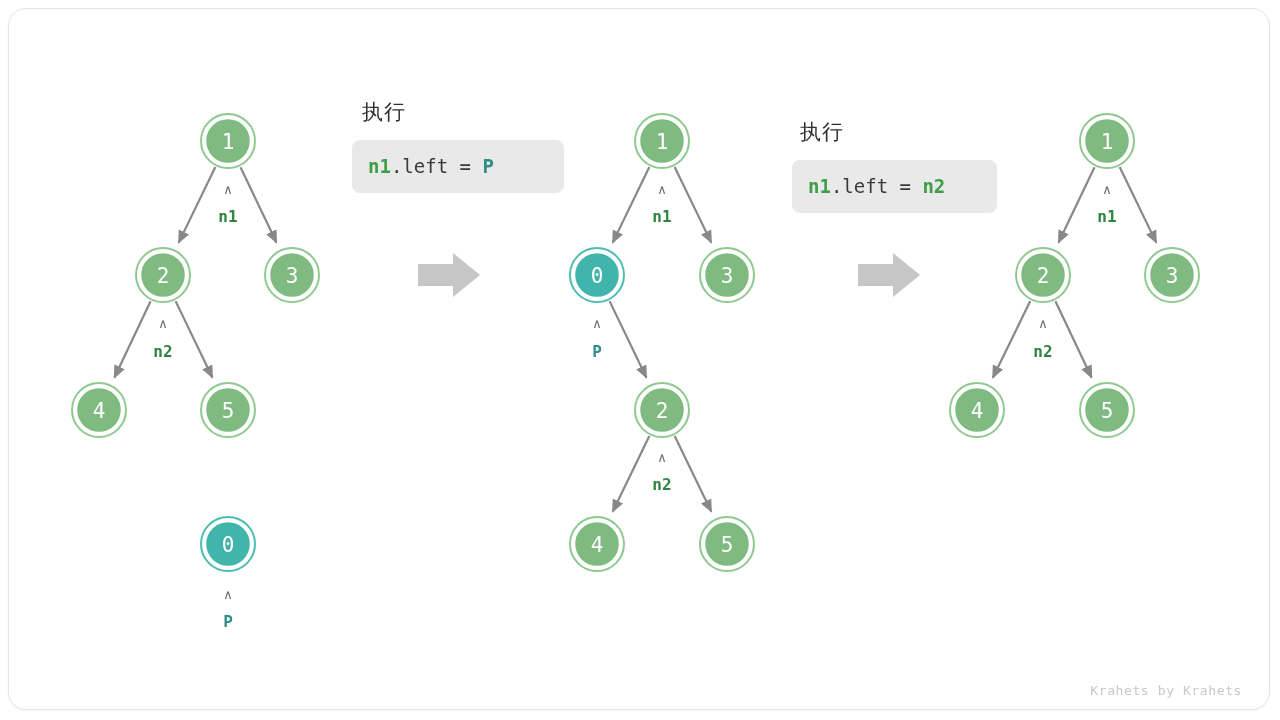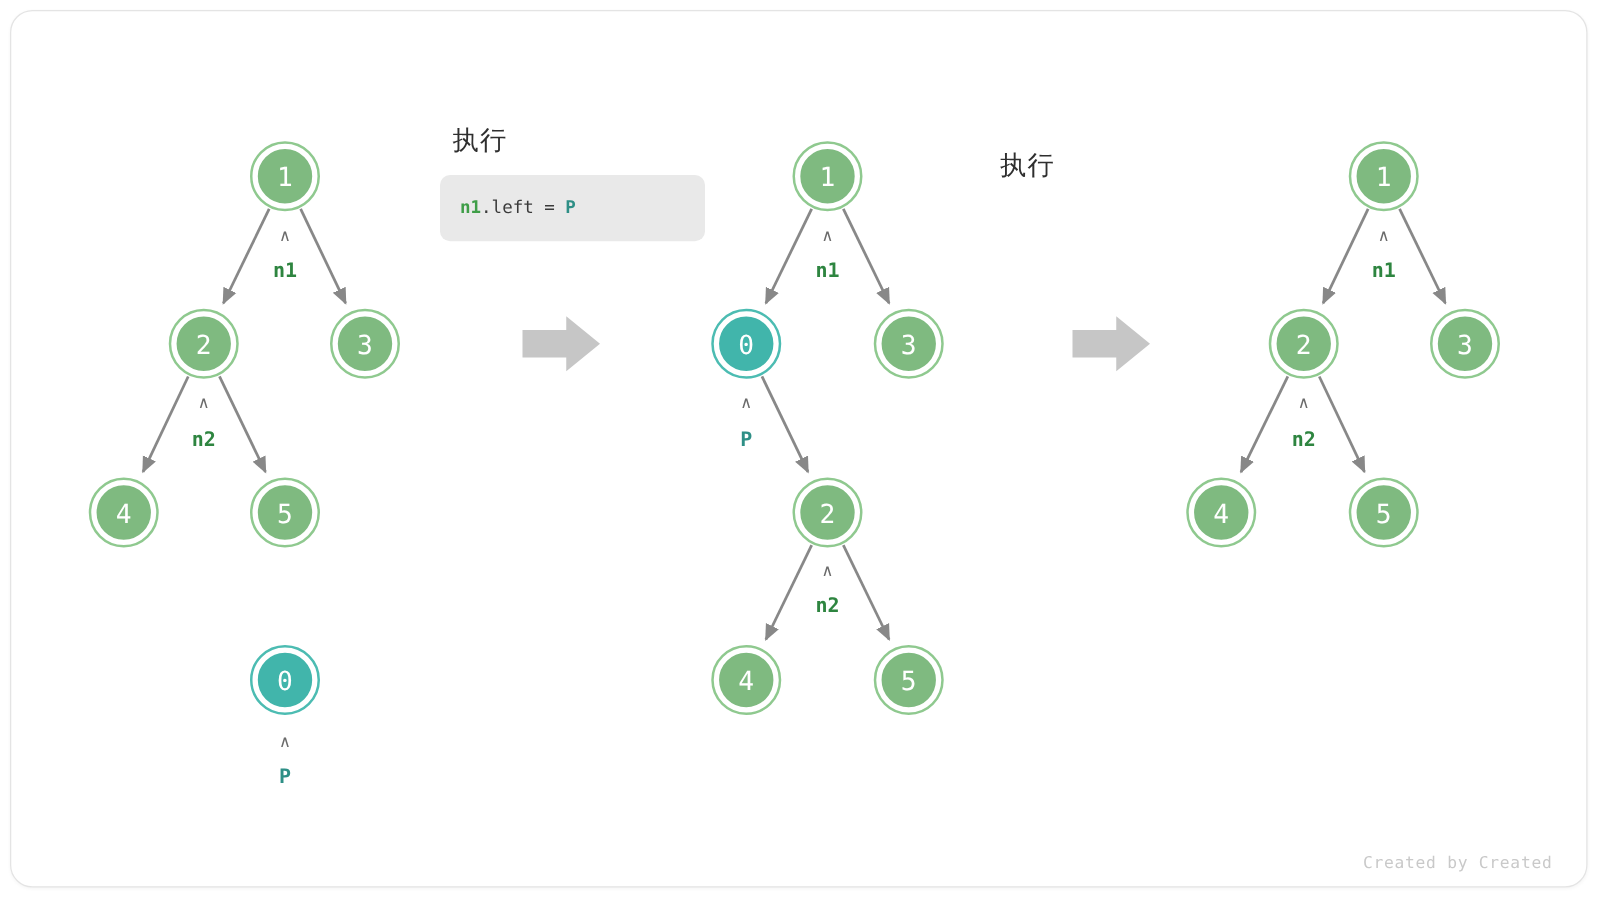--- a/index.html
+++ b/index.html
@@ -66,21 +66,21 @@
     white-space: nowrap;
     letter-spacing: 1px;
   }
   .code-box {
     position: absolute;
     background: #e9e9e9;
     border-radius: 8px;
     padding: 11px 16px 12px 16px;
     box-sizing: border-box;
     font-family: "DejaVu Sans Mono", monospace;
-    font-size: 14px;
+    font-size: 19px;
     line-height: 30px;
     color: #3a3a3a;
     white-space: pre;
   }
   .code-line { display: block; }
   .tok-green { color: #3f9e48; font-weight: bold; }
   .tok-teal  { color: #2e8f86; font-weight: bold; }
   .tok-plain { color: #3a3a3a; }
   .watermark {
     position: absolute;
@@ -223,17 +223,18 @@
             <text x="1107" y="411" class="node-label">5</text>
           </g>
           <text x="1107" y="189" class="ptr-caret">∧</text>
           <text x="1107" y="216" class="ptr-label" fill="#2e8540">n1</text>
           <text x="1043" y="323" class="ptr-caret">∧</text>
           <text x="1043" y="351" class="ptr-label" fill="#2e8540">n2</text>
         </g>
       </g>
   </svg>
 
-  <div class="watermark">Created by Created</div>
+  <div class="watermark">Krahets by Krahets</div>
 <div class="step-heading" style="left: 362px; top: 98px;">执行</div>
     <div class="code-box" style="left: 352px; top: 140px; width: 212px;"><span class="code-line"><span class="tok-green">n1</span><span class="tok-plain">.left = </span><span class="tok-teal">P</span></span></div>
     <div class="step-heading" style="left: 800px; top: 118px;">执行</div>
+    <div class="code-box" style="left: 792px; top: 160px; width: 205px;"><span class="code-line"><span class="tok-green">n1</span><span class="tok-plain">.left = </span><span class="tok-green">n2</span></span></div>
   </div>
 
 </body></html>

